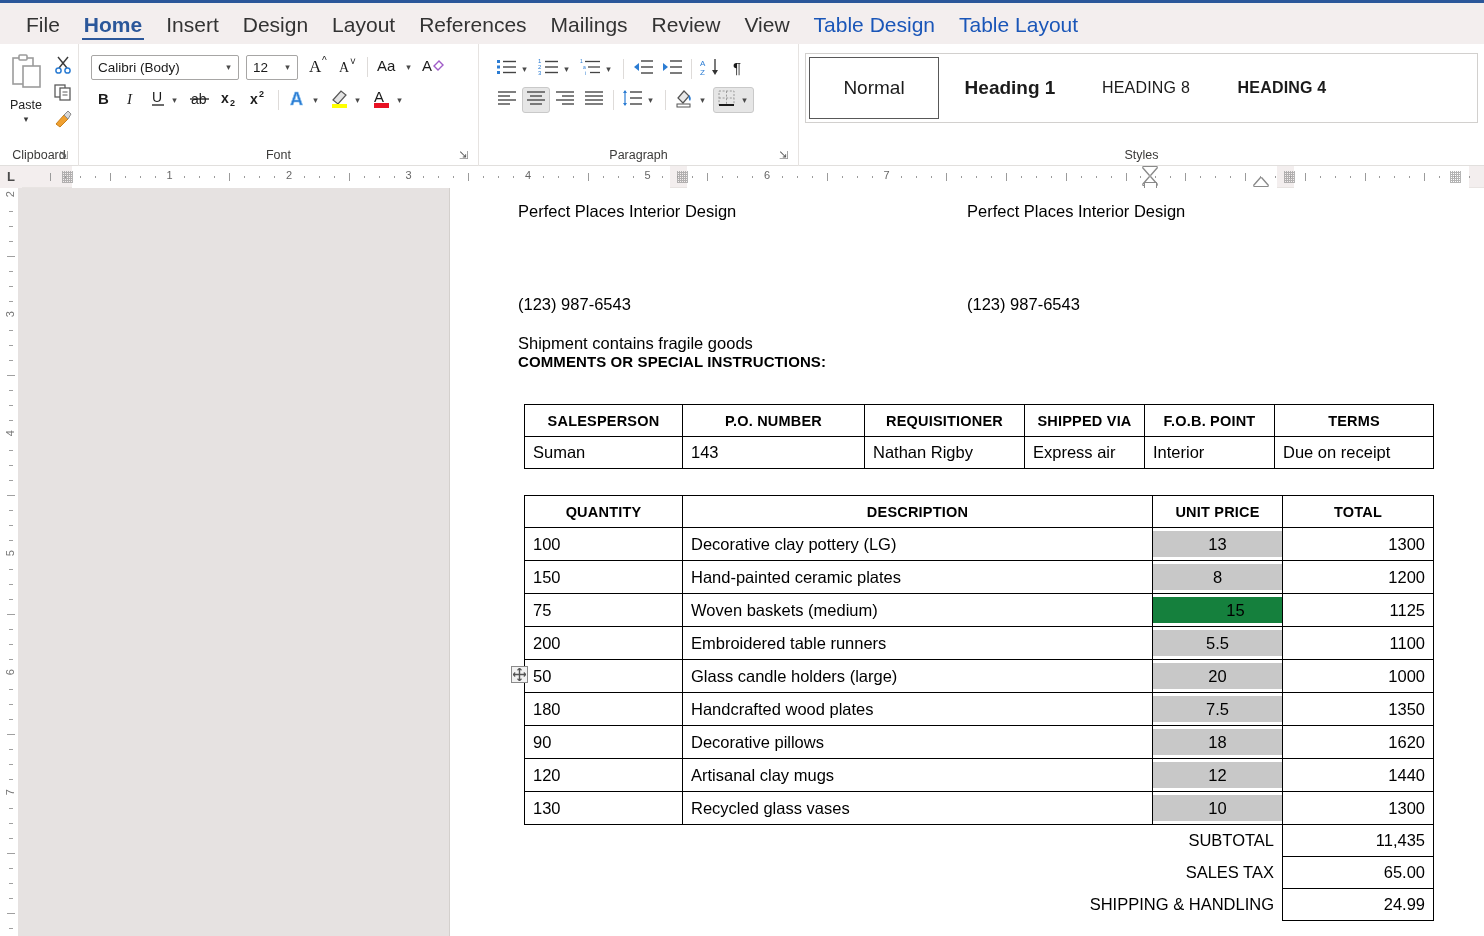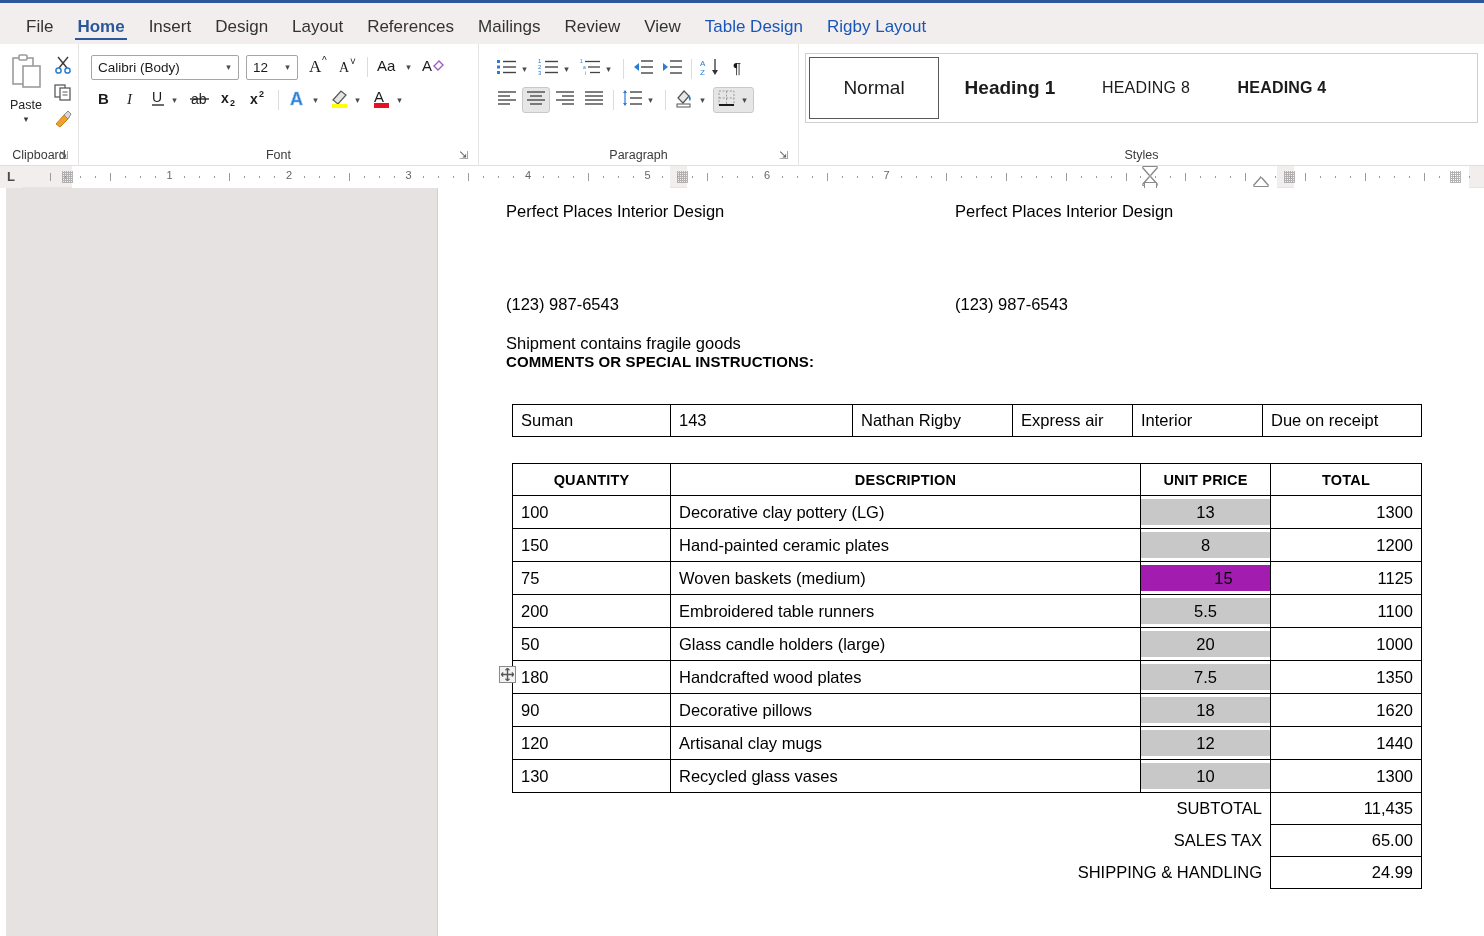--- a/index.html
+++ b/index.html
@@ -14,21 +14,21 @@
   
   .topbar { height: 3px; background: #2b579a; }
 
   
   .tabstrip {
     height: 41px; background: #f3eeee;
     display: flex; align-items: flex-end;
     padding-left: 14px; position: relative;
   }
   .tab {
-    font-size: 17px; color: #333333;
+    font-size: 21px; color: #333333;
     padding: 0 12px 9px 12px; cursor: default;
     white-space: nowrap; line-height: 1;
   }
   .tab.active { color: #2b579a; font-weight: 700; position: relative; }
   .tab.active:after {
     content: ""; position: absolute; left: 10px; right: 10px; bottom: 4px;
     height: 2px; background: #2b579a;
   }
   .tab.contextual { color: #1a56b8; }
 
@@ -144,21 +144,21 @@
   }
   .vtick { position: absolute; left: 9px; width: 4px; height: 1px; background: #a0a0a0; }
   .vtick.mid { left: 7px; width: 8px; }
   .vnum {
     position: absolute; left: 5px; font-size: 11px; color: #777;
     writing-mode: vertical-rl; transform: rotate(180deg); line-height: 1;
   }
 
   
   .docarea {
-    position: absolute; left: 6px; top: 188px;
+    position: absolute; left: 18px; top: 188px;
     width: 1462px; height: 748px; background: #e6e2e1;
     overflow: hidden;
     text-decoration: underline;
   }
   .page {
     position: absolute; left: 431px; top: 0;
     width: 1031px; min-height: 748px; background: #ffffff;
     border-left: 1px solid #d4d0cd;
   }
   .pad { padding: 14px 64px 0 68px; }
@@ -210,21 +210,21 @@
     <div class="tab">File</div>
     <div class="tab active">Home</div>
     <div class="tab">Insert</div>
     <div class="tab">Design</div>
     <div class="tab">Layout</div>
     <div class="tab">References</div>
     <div class="tab">Mailings</div>
     <div class="tab">Review</div>
     <div class="tab">View</div>
     <div class="tab contextual">Table Design</div>
-    <div class="tab contextual">Rigby Layout</div>
+    <div class="tab contextual">Table Layout</div>
   </div>
 
   <div class="ribbon">
 
     <div class="rgroup clipboard">
       <div class="cb-wrap">
         <div class="paste-col">
           <span class="ico">
             <svg width="42" height="42" viewBox="0 0 42 42">
               <rect x="8" y="6" width="20" height="26" fill="#fff" stroke="#9c9c9c" stroke-width="1.6"></rect>
@@ -762,20 +762,28 @@
         <table class="wtable t1">
           <colgroup>
             <col style="width:158px">
               <col style="width:182px">
               <col style="width:160px">
             <col style="width:120px">
               <col style="width:130px">
               <col style="width:159px">
           </colgroup>
           <tbody>
+              <tr>
+            <th>SALESPERSON</th>
+            <th>P.O. NUMBER</th>
+            <th>REQUISITIONER</th>
+            <th>SHIPPED VIA</th>
+            <th>F.O.B. POINT</th>
+            <th>TERMS</th>
+          </tr>
           <tr>
             <td>Suman</td>
             <td>143</td>
             <td>Nathan Rigby</td>
             <td>Express air</td>
             <td>Interior</td>
             <td>Due on receipt</td>
           </tr>
         </tbody>
           </table>
@@ -809,21 +817,21 @@
                 <td>Hand-painted ceramic plates</td>
                 <td class="hl-cell">
                   <div class="hl-inner" style="background: rgb(200, 200, 200);">8</div>
                 </td>
                 <td class="num-right">1200</td>
               </tr>
               <tr>
                 <td>75</td>
                 <td>Woven baskets (medium)</td>
                 <td class="hl-cell">
-                  <div class="hl-inner" style="background: #a21caf; padding-left: 36px;">15</div>
+                  <div class="hl-inner" style="background: #15803d; padding-left: 36px;">15</div>
                 </td>
                 <td class="num-right">1125</td>
               </tr>
               <tr>
                 <td>200</td>
                 <td>Embroidered table runners</td>
                 <td class="hl-cell">
                   <div class="hl-inner" style="background: rgb(200, 200, 200);">5.5</div>
                 </td>
                 <td class="num-right">1100</td>

